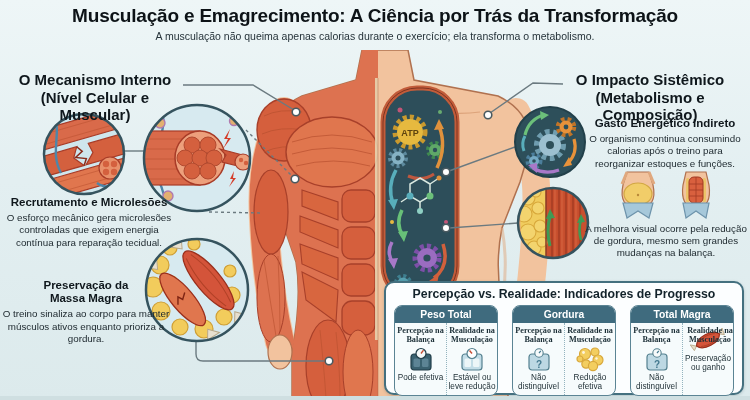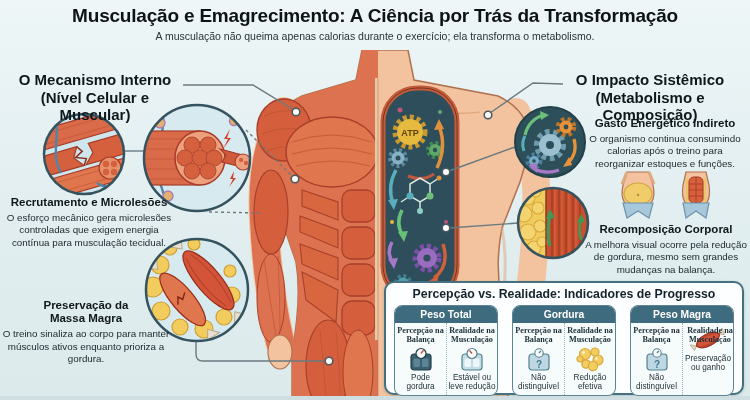--- a/index.html
+++ b/index.html
@@ -21,21 +21,21 @@
     position:absolute; text-align:center; font-weight:bold; font-size:15px;
     line-height:1.18; color:#0f171c;
   }
   #left-heading  { left:6px;  top:71px; width:178px; }
   #right-heading { left:554px; top:71px; width:192px; }
   .info-block { position:absolute; text-align:center; color:#1b262c; }
   .info-title { font-weight:bold; font-size:11.5px; line-height:1.15; color:#0f171c; margin-bottom:3px; }
   .info-title.narrow { width:108px; margin-left:auto; margin-right:auto; }
   .info-body { font-size:9.8px; line-height:1.24; }
   #block-recrutamento { left:1px;   top:196px; width:176px; }
-  #block-preservacao  { left:0px;   top:279px; width:172px;margin-top:20px; }
+  #block-preservacao  { left:0px;   top:279px; width:172px; }
   #block-gasto        { left:583px; top:117px; width:164px; }
   #block-recomposicao { left:585px; top:223px; width:162px; }
 
   .callouts { position:absolute; left:0; top:0; pointer-events:none; }
 
   
   .panel {
     position:absolute; left:384px; top:281px; width:360px; height:114px;
     background:#fcfeff; border:2.5px solid #44707f; border-radius:10px;
     box-sizing:border-box; box-shadow:0 1px 3px rgba(40,70,80,.25);
@@ -356,32 +356,31 @@
     <div>O Mecanismo Interno</div>
     <div>(Nível Celular e Muscular)</div>
   </div>
   <div class="side-heading" id="right-heading">
     <div>O Impacto Sistêmico</div>
     <div>(Metabolismo e Composição)</div>
   </div>
 
   <div class="info-block" id="block-recrutamento">
     <div class="info-title">Recrutamento e Microlesões</div>
-    <div class="info-body">O esforço mecânico gera microlesões controladas que exigem energia contínua para musculação tecidual.</div>
+    <div class="info-body">O esforço mecânico gera microlesões controladas que exigem energia contínua para reparação tecidual.</div>
   </div>
   <div class="info-block" id="block-preservacao">
     <div class="info-title narrow">Preservação da Massa Magra</div>
     <div class="info-body">O treino sinaliza ao corpo para manter músculos ativos enquanto prioriza a gordura.</div>
   </div>
   <div class="info-block" id="block-gasto">
     <div class="info-title">Gasto Energético Indireto</div>
     <div class="info-body">O organismo continua consumindo calorias após o treino para reorganizar estoques e funções.</div>
   </div>
   <div class="info-block" id="block-recomposicao">
-    <div class="info-title">Recomposição Corporal</div>
     <div class="info-body">A melhora visual ocorre pela redução de gordura, mesmo sem grandes mudanças na balança.</div>
   </div>
 
   <div class="panel">
     <div class="panel-title">Percepção vs. Realidade: Indicadores de Progresso</div>
     <div class="panel-cols">
 
       <div class="pcol">
         <div class="pcol-header">Peso Total</div>
         <div class="pcol-body">
@@ -389,21 +388,21 @@
             <div class="pcell-label">Percepção na Balança</div>
             <div class="picon">
               <svg width="26" height="27" viewBox="0 0 26 27">
                 <rect x="3" y="8" width="20" height="16" rx="3" fill="#3a6170" stroke="#223f4a" stroke-width="1.2"></rect>
                 <rect x="5.5" y="12.5" width="6.5" height="8.5" rx="1.5" fill="#5d8495"></rect>
                 <rect x="14" y="12.5" width="6.5" height="8.5" rx="1.5" fill="#5d8495"></rect>
                 <circle cx="13" cy="7.5" r="5" fill="#f4f8f8" stroke="#223f4a" stroke-width="1.2"></circle>
                 <line x1="13" y1="7.5" x2="15.5" y2="4.2" stroke="#c84b32" stroke-width="1.4"></line>
               </svg>
             </div>
-            <div class="pcell-caption">Pode gordura</div>
+            <div class="pcell-caption">Pode efetiva</div>
           </div>
           <div class="pcell">
             <div class="pcell-label">Realidade na Musculação</div>
             <div class="picon">
               <svg width="26" height="27" viewBox="0 0 26 27">
                 <rect x="3" y="8" width="20" height="16" rx="3" fill="#c3dde7" stroke="#54808f" stroke-width="1.2"></rect>
                 <rect x="5.5" y="12.5" width="6.5" height="8.5" rx="1.5" fill="#edf6f8"></rect>
                 <rect x="14" y="12.5" width="6.5" height="8.5" rx="1.5" fill="#edf6f8"></rect>
                 <circle cx="13" cy="7.5" r="5" fill="#ffffff" stroke="#54808f" stroke-width="1.2"></circle>
                 <line x1="13" y1="7.5" x2="10.5" y2="4.5" stroke="#c84b32" stroke-width="1.4"></line>
@@ -444,21 +443,21 @@
                 <circle cx="7.5" cy="6.5" r="1.4" fill="#ffffff" opacity=".8"></circle>
                 <circle cx="20.5" cy="12.5" r="1.2" fill="#ffffff" opacity=".8"></circle>
               </svg>
             </div>
             <div class="pcell-caption">Redução efetiva</div>
           </div>
         </div>
       </div>
 
       <div class="pcol">
-        <div class="pcol-header">Peso Magra</div>
+        <div class="pcol-header">Total Magra</div>
         <div class="pcol-body">
           <div class="pcell">
             <div class="pcell-label">Percepção na Balança</div>
             <div class="picon">
               <svg width="26" height="27" viewBox="0 0 26 27">
                 <rect x="3" y="8" width="20" height="16" rx="3" fill="#bdd8e3" stroke="#54808f" stroke-width="1.2"></rect>
                 <circle cx="13" cy="7" r="4.2" fill="#f6fafb" stroke="#54808f" stroke-width="1.1"></circle>
                 <line x1="13" y1="7" x2="14.8" y2="4.8" stroke="#44798f" stroke-width="1.2"></line>
                 <text x="13" y="21.5" text-anchor="middle" font-size="10" font-weight="bold" fill="#44798f">?</text>
               </svg>

